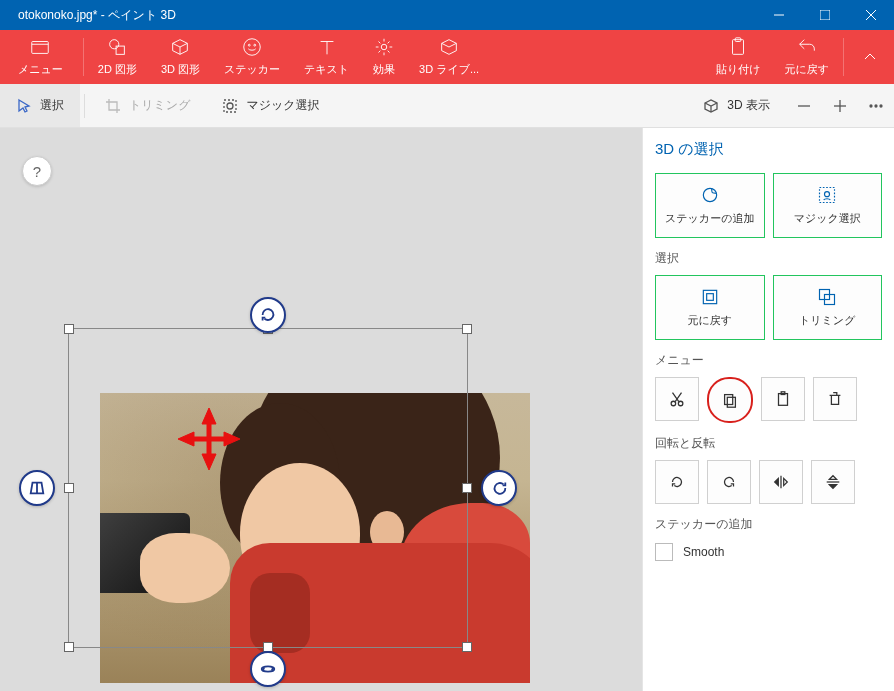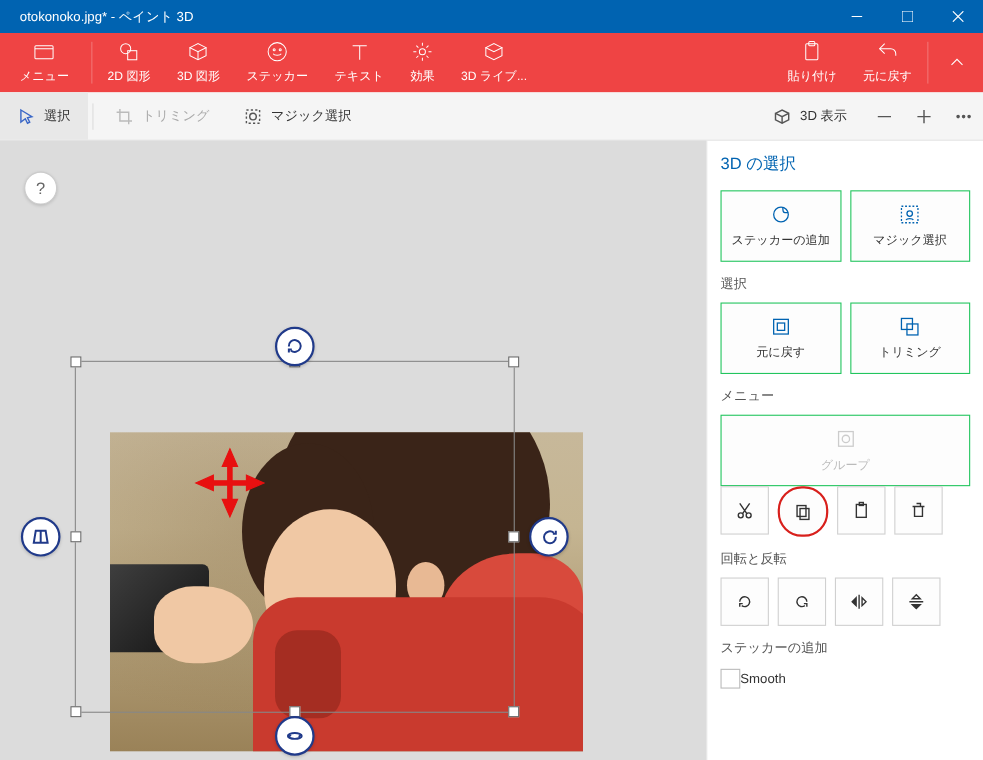--- a/index.html
+++ b/index.html
@@ -86,21 +86,21 @@
   .panel .row{ display:flex; gap:8px;}
   .pbtn { flex:1; height:65px; border:1px solid #22c55e; background:#fdfdfd; display:flex; flex-direction:column; align-items:center; justify-content:center; gap:6px; font-size:11px; color:#333;}
   .pbtn.disabled{ color:#bbb;}
   .pbtn.disabled svg{stroke:#ccc;}
   .pbtn svg{width:20px;height:20px;stroke:#0063b1;fill:none;stroke-width:1.4;}
   .pbtn.disabled svg{stroke:#ccc;}
   .iconrow{ display:flex; gap:8px;}
   .ibtn{ width:44px;height:44px;border:1px solid #d0d0d0;background:#fdfdfd;display:flex;align-items:center;justify-content:center;}
   .ibtn svg{width:18px;height:18px;stroke:#333;fill:none;stroke-width:1.4;}
   .ibtn.highlight{ border:2px solid #d8201c; border-radius:22px; width:46px;height:46px;}
-  .checkbox-row{ display:flex; align-items:center; gap:0; margin-top:10px;}
+  .checkbox-row{ display:flex; align-items:center; gap:10px; margin-top:10px;}
   .checkbox{ width:18px;height:18px;border:1px solid #bbb;}
   
   
   .titlebar{background:#0063b1;}
   .ribbon{background:#0063b1;}
   
   .titlebar{background:#0063b1;}
   .ribbon{background:#ef4444;}
   
 </style>
@@ -354,27 +354,20 @@
           <svg viewBox="0 0 24 24">
               <rect x="3" y="3" width="12" height="12"></rect>
               <rect x="9" y="9" width="12" height="12"></rect>
             </svg>
           <span>トリミング</span>
         </div>
       </div>
 
       <div class="section-label">メニュー</div>
       <div class="row">
-        <div class="pbtn disabled">
-          <svg viewBox="0 0 24 24">
-              <rect x="4" y="4" width="16" height="16"></rect>
-              <circle cx="12" cy="12" r="4"></circle>
-            </svg>
-          <span>グループ</span>
-        </div>
       </div>
 
       <div class="iconrow">
         <div class="ibtn">
           <svg viewBox="0 0 20 20">
               <circle cx="6" cy="15" r="2.5"></circle>
               <circle cx="14" cy="15" r="2.5"></circle>
               <path d="M8 13L15 3M12 13L5 3"></path>
             </svg>
         </div>

